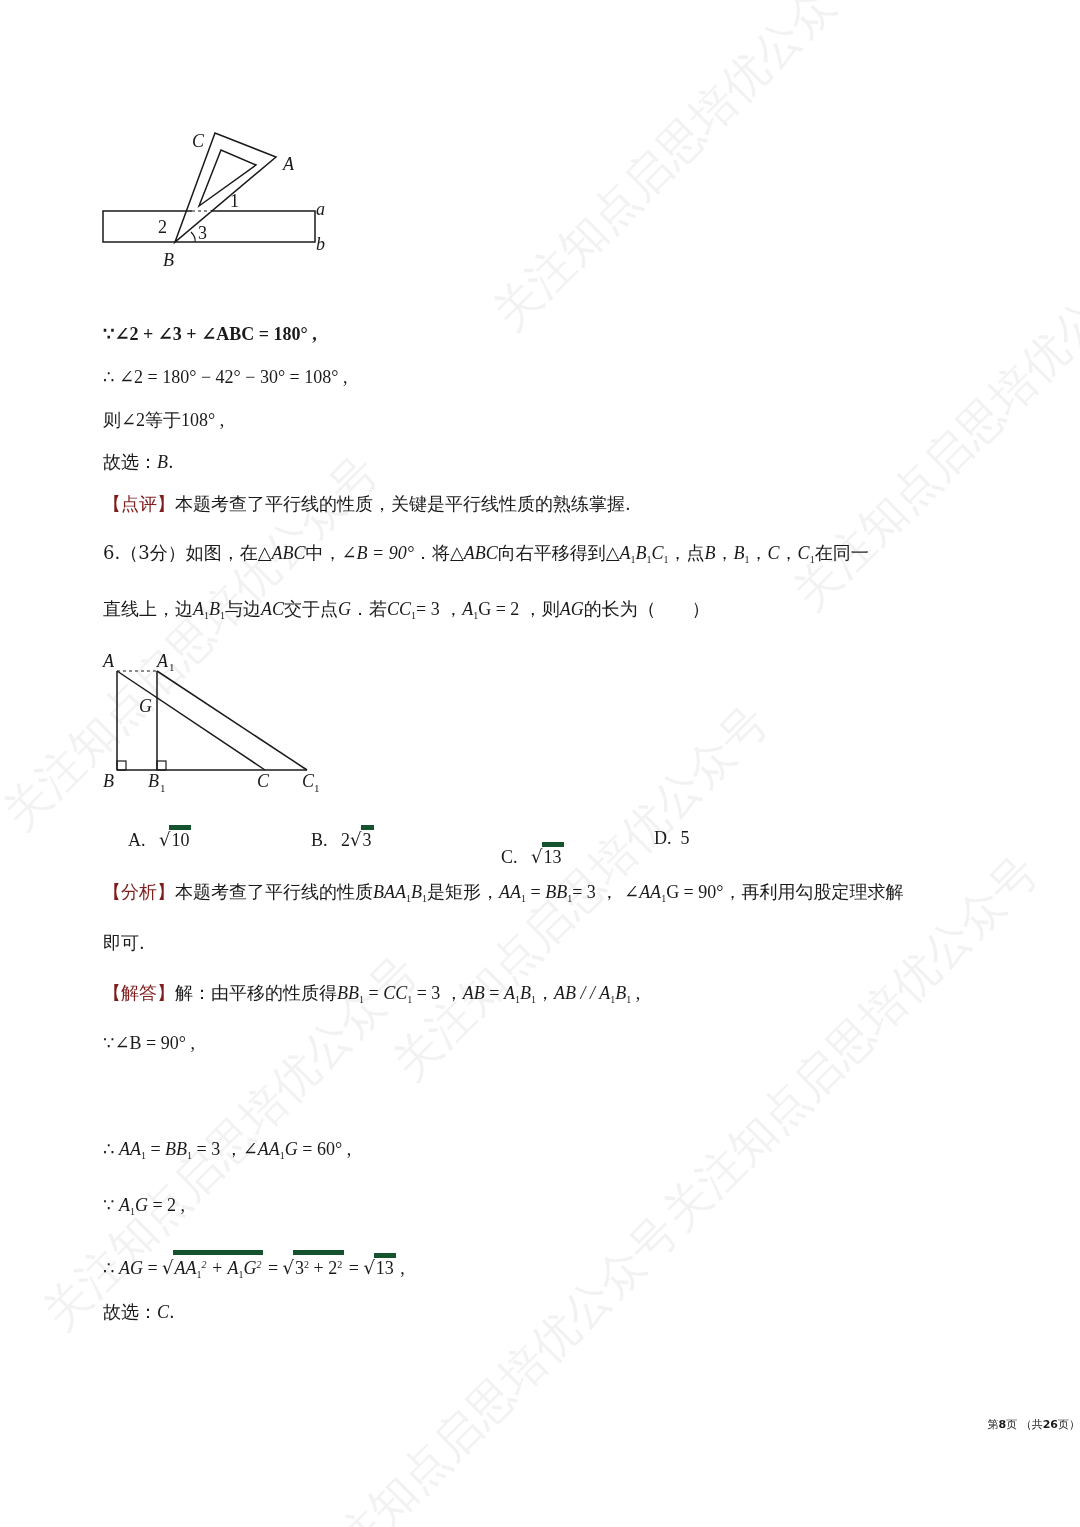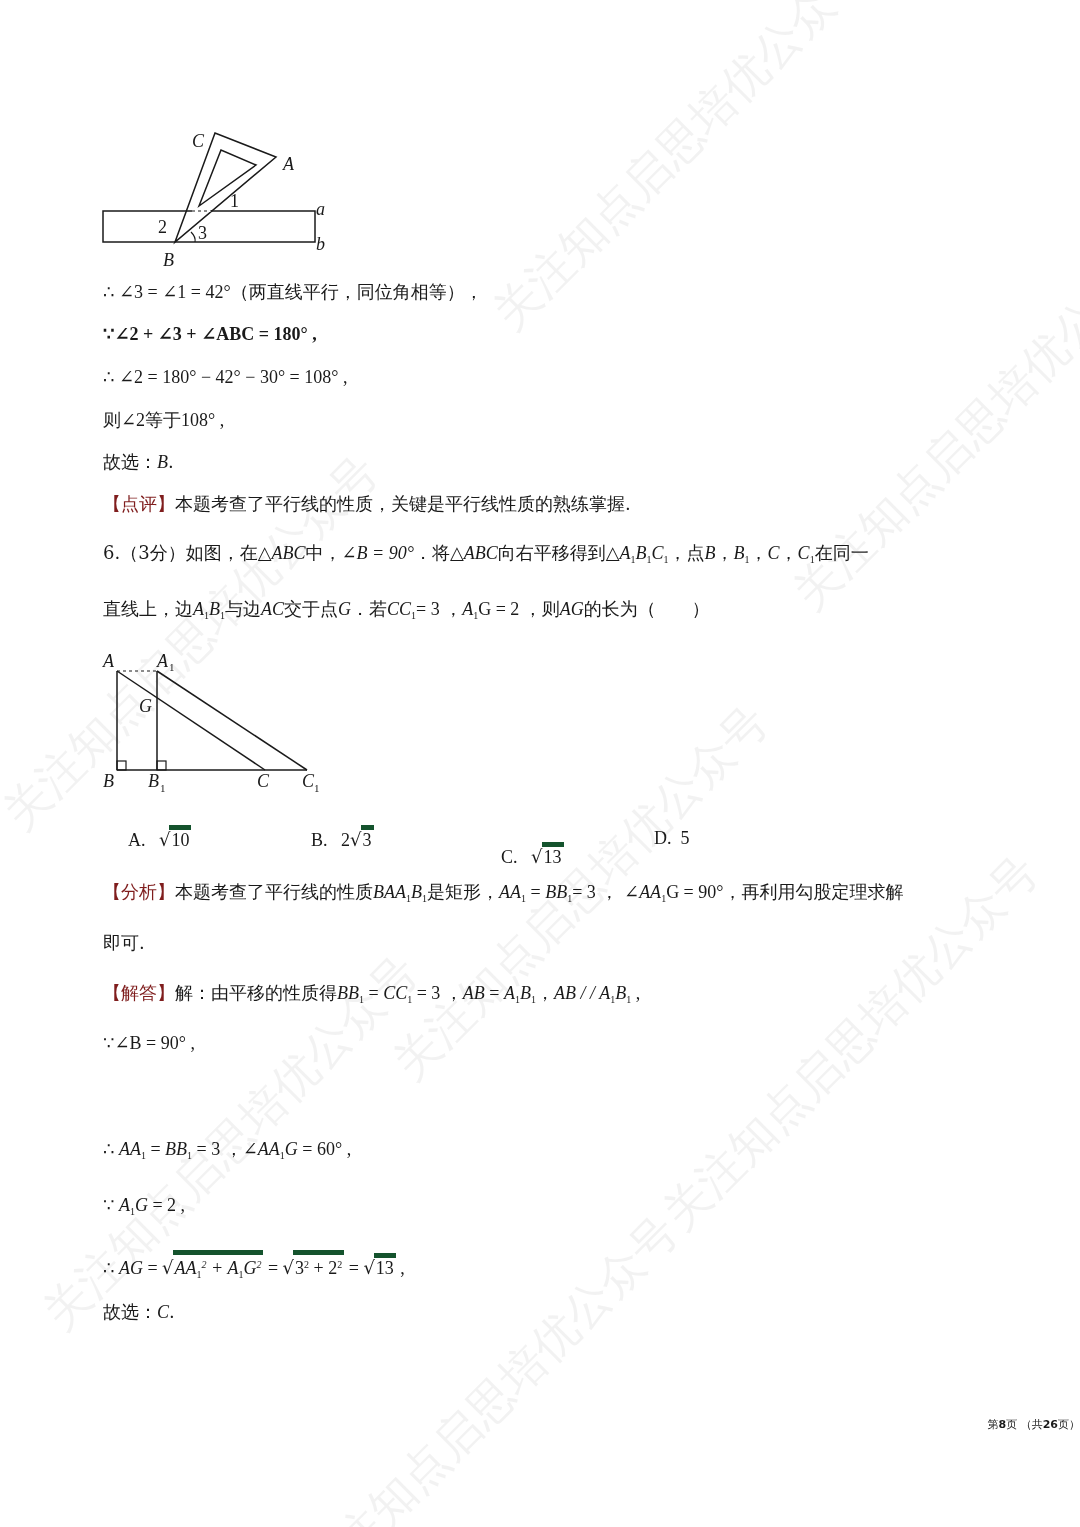--- a/index.html
+++ b/index.html
@@ -48,23 +48,20 @@
     <text x="192" y="147">C</text>
     <text x="283" y="170">A</text>
     <text x="230" y="207" class="up">1</text>
     <text x="316" y="215">a</text>
     <text x="158" y="233" class="up">2</text>
     <text x="198" y="239" class="up">3</text>
     <text x="316" y="250">b</text>
     <text x="163" y="266">B</text>
   </svg>
 
-  <div class="line" style="top:279px;">
-    <span class="n">∴ ∠3 = ∠1 = 42°</span><span>（两直线平行，同位角相等），</span>
-  </div>
   <div class="line n" style="top:321px;font-weight:bold;">∵∠2 + ∠3 + ∠ABC = 180° ,</div>
   <div class="line n" style="top:364px;">∴ ∠2 = 180° − 42° − 30° = 108° ,</div>
   <div class="line" style="top:407px;">
     <span>则</span><span class="n">∠2</span><span>等于</span><span class="n">108° ,</span>
   </div>
   <div class="line" style="top:449px;">
     <span>故选：</span><span class="m">B</span><span>.</span>
   </div>
   <div class="line" style="top:491px;">
     <span class="tag">【点评】</span><span>本题考查了平行线的性质，关键是平行线性质的熟练掌握.</span>

